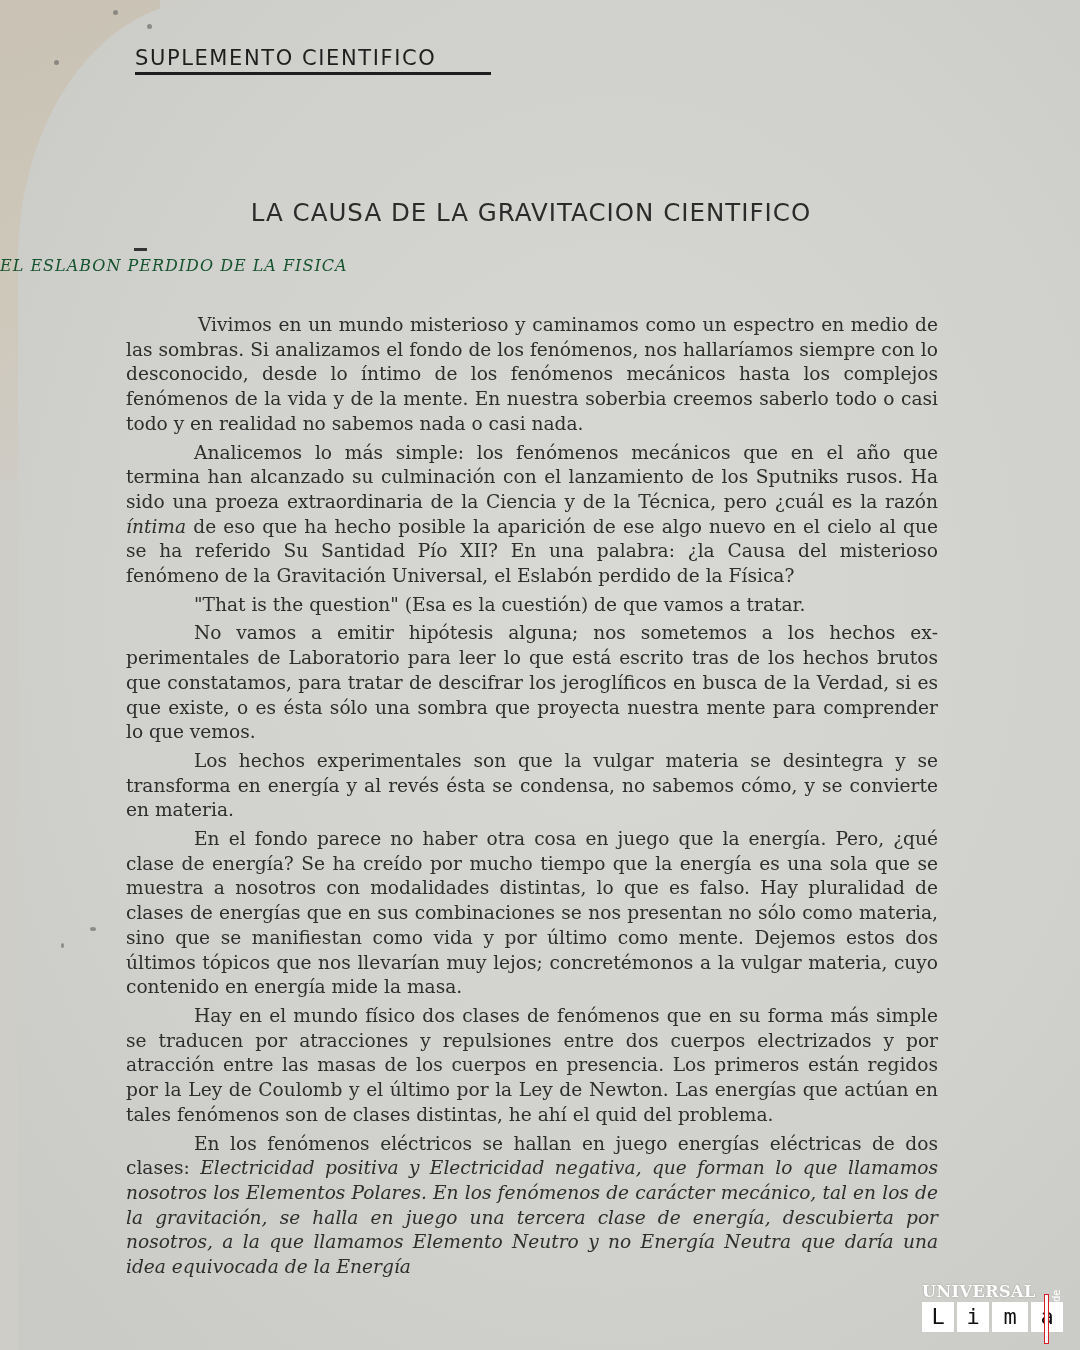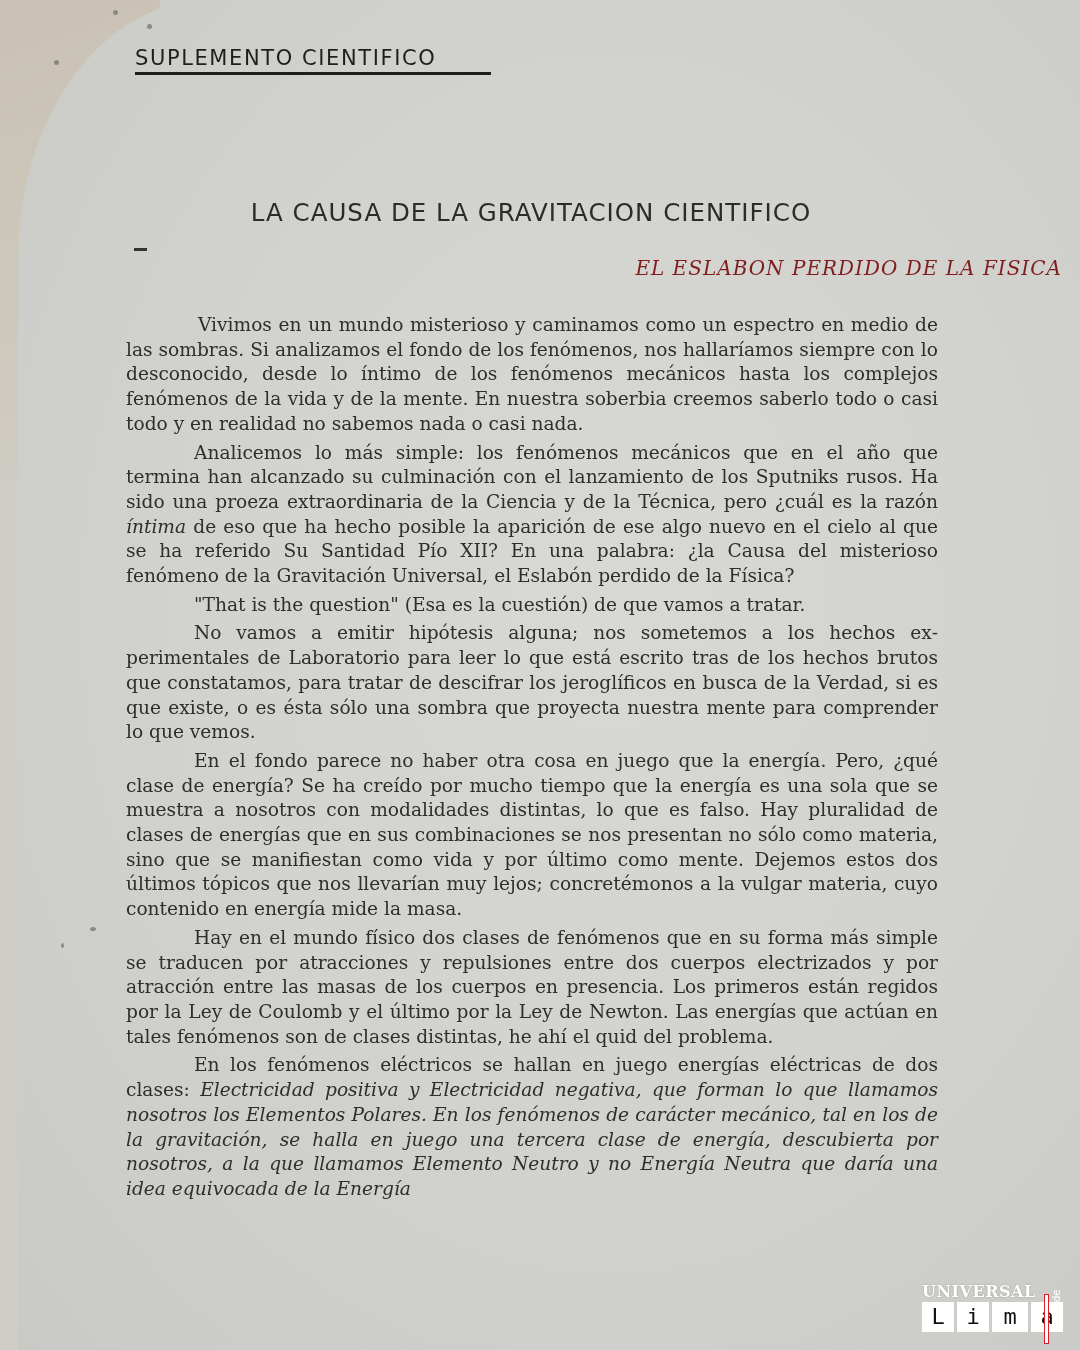--- a/index.html
+++ b/index.html
@@ -55,26 +55,26 @@
       font-size: 24.5px;
       letter-spacing: 1px;
       color: #2b2b2b;
       font-weight: normal;
     }
     .subtitle {
       position: absolute;
       left: 0;
       width: 1062px;
       top: 256px;
-      text-align: right;
+      text-align: left;
       font-family: "DejaVu Serif", serif;
       font-style: italic;
-      font-size: 20px;
+      font-size: 16px;
       letter-spacing: 1px;
-      color: #7f1d1d;
+      color: #14532d;
     }
     .dash-mark {
       position: absolute;
       left: 134px;
       top: 248px;
       width: 13px;
       height: 3px;
       background: #333;
     }
     .speck {
@@ -182,20 +182,21 @@
 <div class="dash-mark"></div>
 
 <h1 class="title" style="margin:0;">LA CAUSA DE LA GRAVITACION CIENTIFICO</h1>
 <h2 class="subtitle" style="margin:0;font-weight:normal;">EL ESLABON PERDIDO DE LA FISICA</h2>
 
 <div class="body-text">
   <p class="first">Vivimos en un mundo misterioso y caminamos como un espectro en medio de las sombras. Si analizamos el fondo de los fenómenos, nos halla­ríamos siempre con lo desconocido, desde lo íntimo de los fenómenos mecáni­cos hasta los complejos fenómenos de la vida y de la mente. En nuestra soberbia creemos saberlo todo o casi todo y en realidad no sabemos na­da o casi nada.</p>
   <p><span>Analicemos lo más simple: los fenómenos mecánicos que en el año que termina han alcanzado su culminación con el lanzamiento de los Sputniks rusos. Ha sido una proeza extraordinaria de la Ciencia y de la Técnica, pero ¿cuál es la razón </span><em>íntima</em><span> de eso que ha hecho posible la aparición de ese algo nuevo en el cielo al que se ha referido Su Santidad Pío XII? En una palabra: ¿la Causa del misterioso fenómeno de la Gravitación Universal, el Eslabón perdido de la Física?</span></p>
   <p>"That is the question" (Esa es la cuestión) de que vamos a tratar.</p>
   <p>No vamos a emitir hipótesis alguna; nos sometemos a los hechos ex­perimentales de Laboratorio para leer lo que está escrito tras de los hechos brutos que constatamos, para tratar de descifrar los jeroglíficos en busca de la Verdad, si es que existe, o es ésta sólo una sombra que proyecta nuestra mente para comprender lo que vemos.</p>
+  <p>Los hechos experimentales son que la vulgar materia se desintegra y se transforma en energía y al revés ésta se condensa, no sabemos cómo, y se convierte en materia.</p>
   <p>En el fondo parece no haber otra cosa en juego que la energía. Pero, ¿qué clase de energía? Se ha creído por mucho tiempo que la energía es una sola que se muestra a nosotros con modalidades distintas, lo que es fal­so. Hay pluralidad de clases de energías que en sus combinaciones se nos presentan no sólo como materia, sino que se manifiestan como vida y por último como mente. Dejemos estos dos últimos tópicos que nos llevarían muy lejos; concretémonos a la vulgar materia, cuyo contenido en energía mide la masa.</p>
   <p>Hay en el mundo físico dos clases de fenómenos que en su forma más simple se traducen por atracciones y repulsiones entre dos cuerpos electriza­dos y por atracción entre las masas de los cuerpos en presencia. Los prime­ros están regidos por la Ley de Coulomb y el último por la Ley de Newton. Las energías que actúan en tales fenómenos son de clases distintas, he ahí el quid del problema.</p>
   <p><span>En los fenómenos eléctricos se hallan en juego energías eléctricas de dos clases: </span><em>Electricidad positiva y Electricidad negativa, que forman lo que llamamos nosotros los Elementos Polares. En los fenómenos de carácter me­cánico, tal en los de la gravitación, se halla en juego una tercera clase de energía, descubierta por nosotros, a la que llamamos Elemento Neutro y no Energía Neutra que daría una idea equivocada de la Energía</em><span></span></p>
 </div>
 
 <div class="watermark">
   <div class="wm-libreria">UNIVERSAL</div>
   <div class="wm-de">de</div>
   <div class="wm-tiles">
     <div class="wm-tile">L</div>

